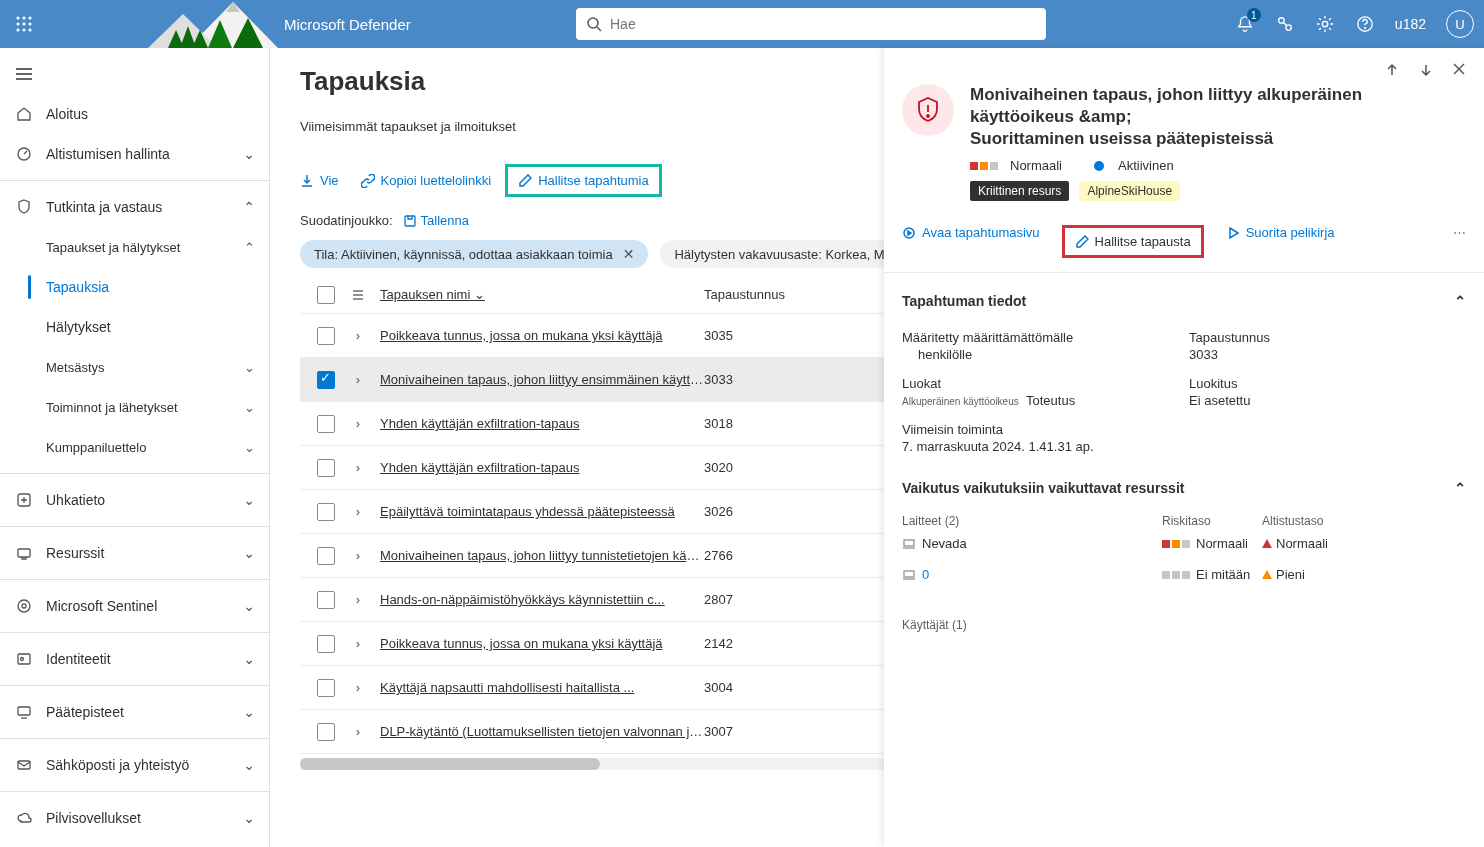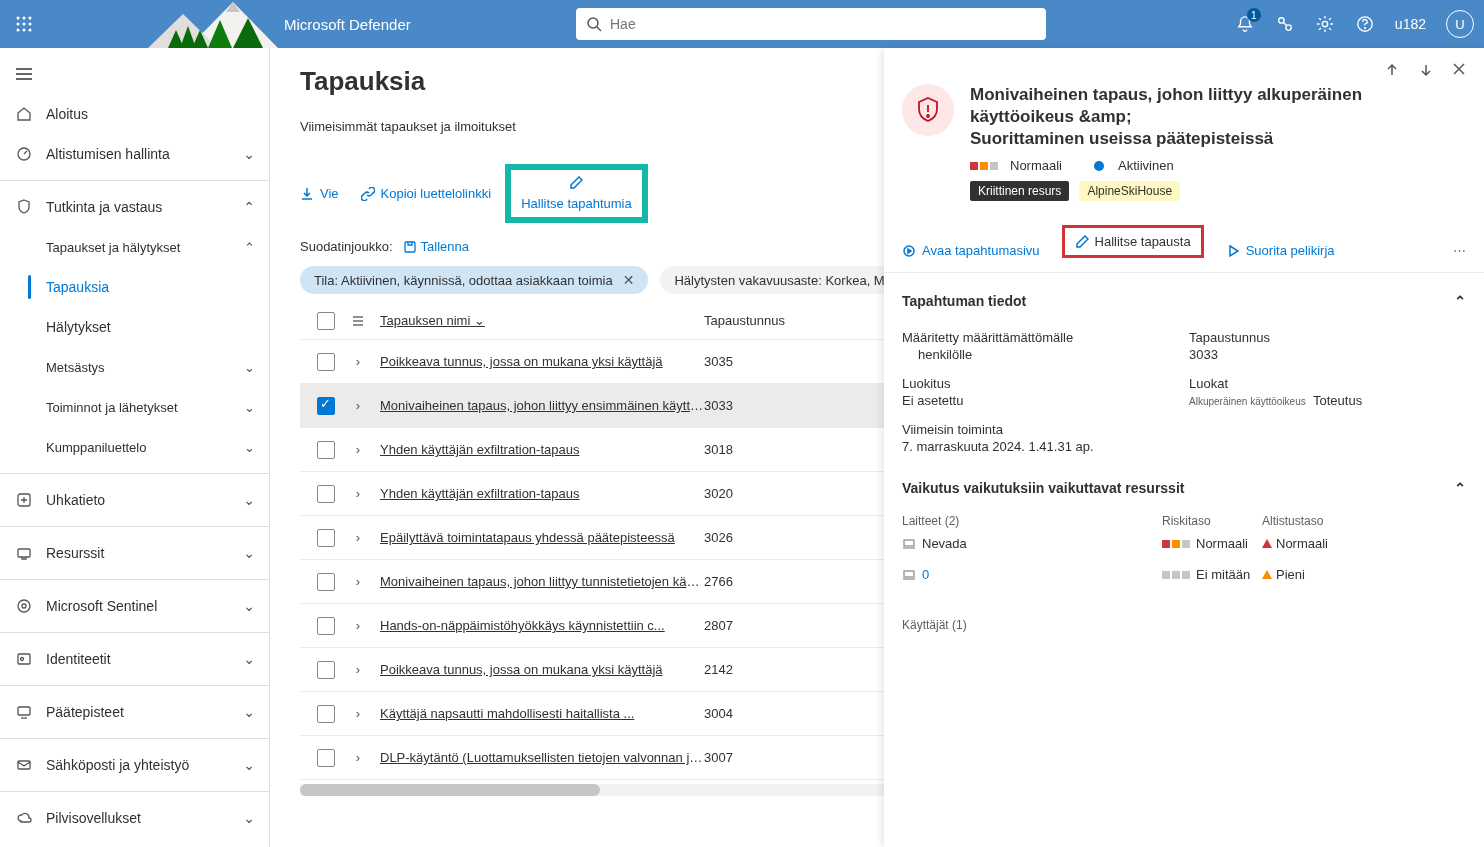--- a/index.html
+++ b/index.html
@@ -35,21 +35,21 @@
 .navitem.selected::before { content: ""; position: absolute; left: 28px; top: 8px; bottom: 8px; width: 3px; background: #0078d4; border-radius: 2px; }
 .navitem.hamburger { height: 40px; }
 .navsep { border-top: 1px solid #e1dfdd; margin: 6px 0; }
 
 
 .main { flex: 1; min-width: 0; padding: 18px 0 0 30px; position: relative; overflow: hidden; }
 .main h1 { font-size: 26px; font-weight: 600; }
 .main .subtitle { margin-top: 22px; font-size: 13px; color: #323130; }
 .toolbar { display: flex; align-items: center; gap: 22px; margin-top: 30px; font-size: 13px; }
 .tbtn { display: flex; align-items: center; gap: 6px; color: #0078d4; cursor: pointer; }
-.tbtn.red { border: 6px solid #14b8a6; padding: 6px 10px; margin-left: -8px; flex-direction: column; }
+.tbtn.red { border: 3px solid #14b8a6; padding: 6px 10px; margin-left: -8px; }
 .pagecount { margin-left: auto; margin-right: 20px; color: #323130; }
 .filterline { display: flex; align-items: center; gap: 10px; margin-top: 16px; font-size: 13px; }
 .filterline .save { color: #0078d4; display: flex; align-items: center; gap: 4px; cursor: pointer; }
 .chips { display: flex; gap: 12px; margin-top: 12px; }
 .chip { background: #cfe4f5; border-radius: 16px; padding: 6px 14px; display: flex; align-items: center; gap: 10px; font-size: 13px; }
 .chip .x { cursor: pointer; color: #555; font-size: 14px; }
 .chip.plain { background: #f3f2f1; }
 
 .tablewrap { margin-top: 8px; }
 .thead { display: flex; align-items: center; height: 38px; border-bottom: 1px solid #edebe9; padding-left: 10px; font-size: 13px; }
@@ -74,21 +74,21 @@
 .shield { width: 52px; height: 52px; border-radius: 50%; background: #fde7e9; display: flex; align-items: center; justify-content: center; flex-shrink: 0; }
 .rhdr h2 { font-size: 17px; font-weight: 600; line-height: 1.3; }
 .statusline { display: flex; align-items: center; gap: 10px; margin-top: 8px; font-size: 13px; }
 .sevbars span { display: inline-block; width: 8px; height: 8px; margin-right: 2px; }
 .sq-red { background: #d13438; } .sq-orange { background: #ff8c00; } .sq-gray { background: #c8c6c4; }
 .bluedot { width: 10px; height: 10px; border-radius: 50%; background: #0078d4; display: inline-block; margin-right: 4px; }
 .tags { display: flex; gap: 10px; margin-top: 8px; }
 .tag { padding: 3px 8px; font-size: 12px; border-radius: 2px; }
 .tag.dark { background: #323130; color: #fff; }
 .tag.light { background: #fef9c3; color: #323130; text-align: right; }
-.ractions { display: flex; align-items: flex-end; gap: 22px; padding: 14px 18px; font-size: 13px; border-bottom: 1px solid #edebe9; }
+.ractions { display: flex; align-items: flex-start; gap: 22px; padding: 14px 18px; font-size: 13px; border-bottom: 1px solid #edebe9; }
 .ractions .act { display: flex; align-items: center; gap: 6px; color: #0078d4; cursor: pointer; }
 .ractions .act.red { border: 3px solid #d13438; padding: 6px 10px; color: #323130; }
 .ractions .act.red svg { stroke: #0078d4; }
 .ractions .more { margin-left: auto; color: #555; cursor: pointer; }
 .rbody { flex: 1; overflow-y: auto; padding: 12px 18px 20px; position: relative; font-size: 13px; }
 .rbody::-webkit-scrollbar { width: 10px; }
 .section { margin-bottom: 18px; }
 .secthdr { display: flex; align-items: center; font-weight: 600; font-size: 14px; padding: 8px 0; cursor: pointer; }
 .secthdr .chev { margin-left: auto; }
 .grid2 { display: grid; grid-template-columns: 1fr 1fr; row-gap: 14px; column-gap: 10px; margin-top: 13px; }
@@ -578,26 +578,26 @@
       <div class="grid2">
         <div>
           <div class="lbl">Määritetty määrittämättömälle</div>
           <div class="val" style="padding-left:16px">henkilölle</div>
         </div>
         <div>
           <div class="lbl">Tapaustunnus</div>
           <div class="val">3033</div>
         </div>
         <div>
+          <div class="lbl">Luokat</div>
+          <div class="val"><span class="smalltxt">Alkuperäinen käyttöoikeus</span>&nbsp;&nbsp;<span>Toteutus</span></div>
+        </div>
+        <div>
           <div class="lbl">Luokitus</div>
           <div class="val">Ei asetettu</div>
-        </div>
-        <div>
-          <div class="lbl">Luokat</div>
-          <div class="val"><span class="smalltxt">Alkuperäinen käyttöoikeus</span>&nbsp;&nbsp;<span>Toteutus</span></div>
         </div>
         <div>
           <div class="lbl">Viimeisin toiminta</div>
           <div class="val"><span>7. marraskuuta 2024.</span> <span>1.41.31 ap.</span></div>
         </div>
       </div>
     </div>
 
     <div class="section">
       <div class="secthdr">

